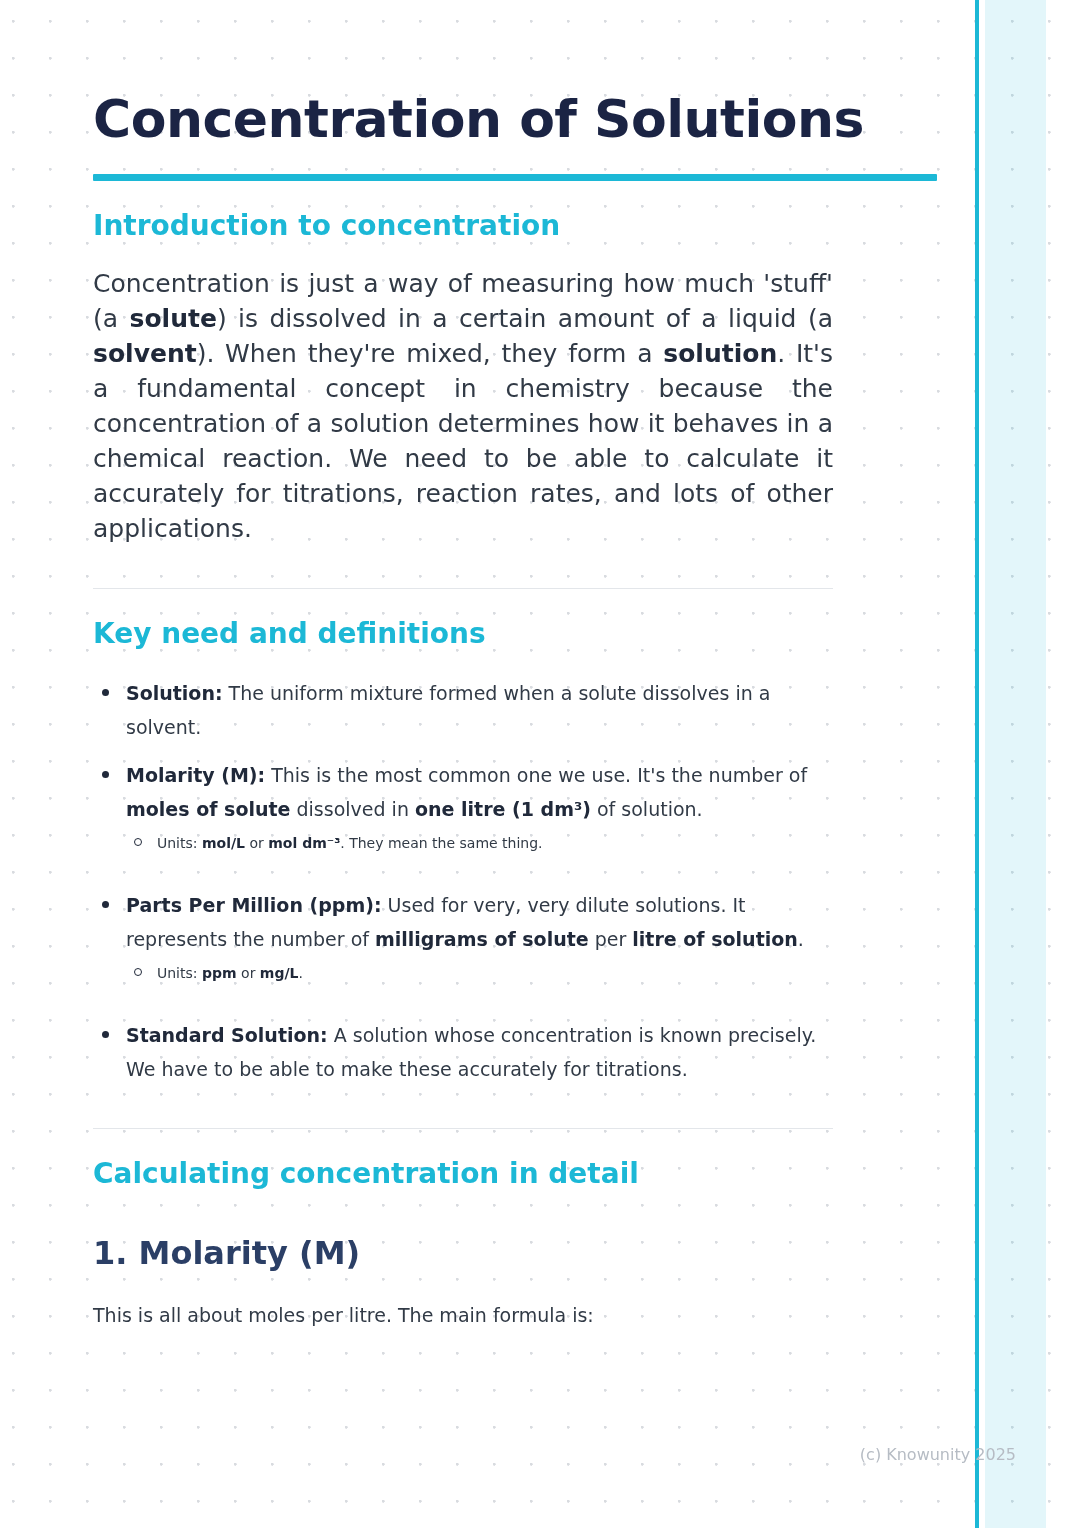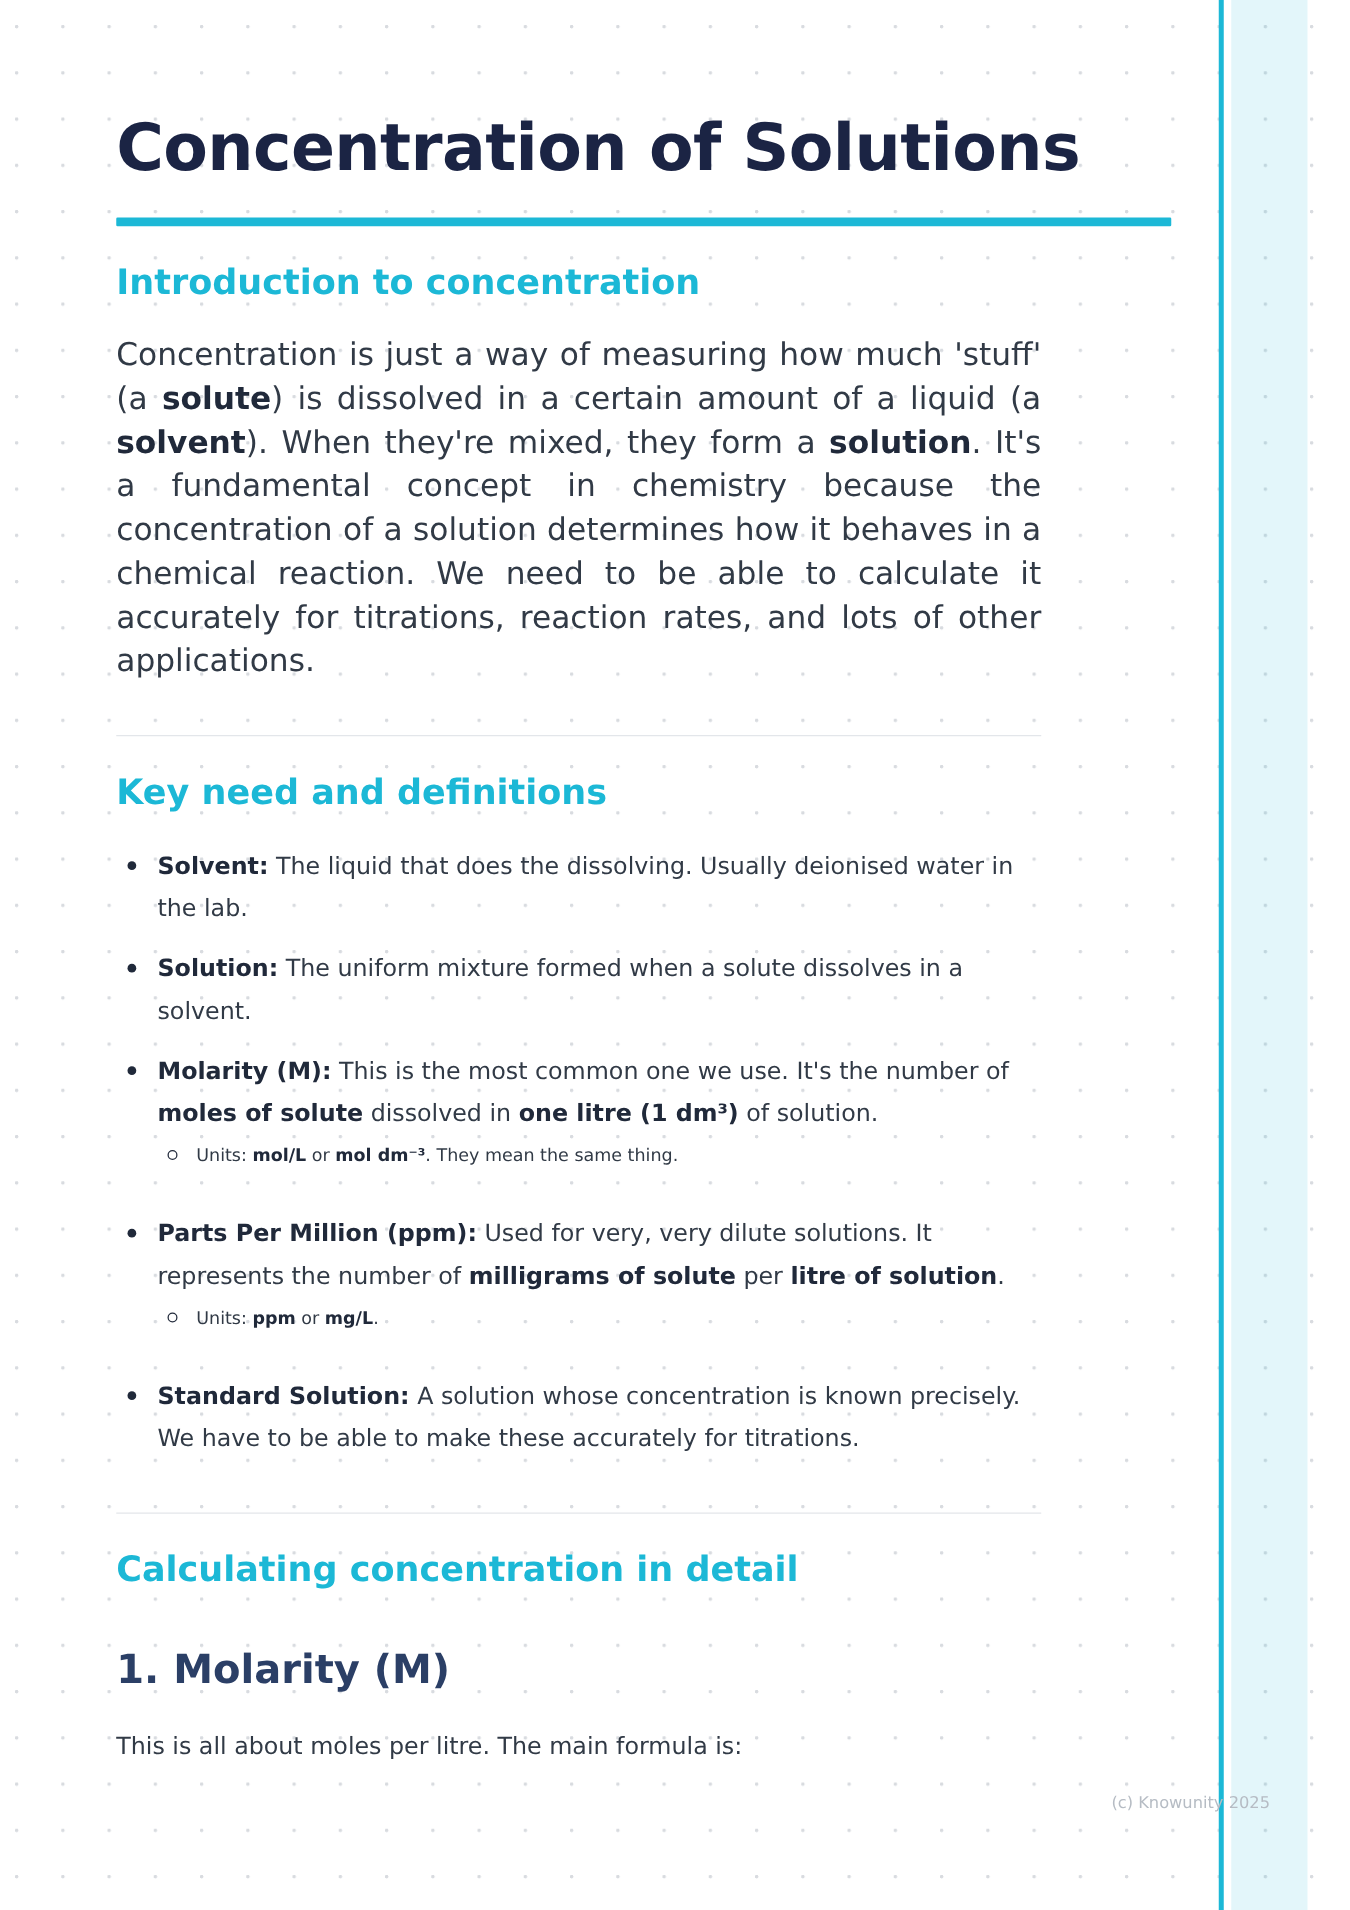--- a/index.html
+++ b/index.html
@@ -70,43 +70,42 @@
   ul.sub-list > li {
     position:relative; padding-left:31px;
     font-size:14px; line-height:34px;
   }
   ul.sub-list > li::before {
     content:""; position:absolute; left:8px; top:12px;
     width:6px; height:6px; border-radius:50%;
     border:1.6px solid #20293a; background:transparent;
   }
   .footer {
-    position:absolute; right:64px; bottom:78px;
-    font-size:13px; color:#b6bcc4;
+    position:absolute; right:64px; bottom:64px;
+    font-size:16px; color:#b6bcc4;
   }
 </style>
 </head>
 <body>
 
 <div class="page">
   <div class="side-band"></div>
   <div class="side-line"></div>
 
   <div class="content">
     <h1>Concentration of Solutions</h1>
     <div class="rule"></div>
 
     <h2>Introduction to concentration</h2>
     <p class="intro"><span>Concentration is just a way of measuring how much 'stuff' (a </span><span class="b">solute</span><span>) is dissolved in a certain amount of a liquid (a </span><span class="b">solvent</span><span>). When they're mixed, they form a </span><span class="b">solution</span><span>. It's a fundamental concept in chemistry because the concentration of a solution determines how it behaves in a chemical reaction. We need to be able to calculate it accurately for titrations, reaction rates, and lots of other applications.</span></p>
 
     <hr>
 
     <h2>Key need and definitions</h2>
     <ul class="main-list">
-        <li><span class="b">Solvent:</span><span> The liquid that does the dissolving. Usually deionised water in the lab.</span></li>
         <li><span class="b">Solution:</span><span> The uniform mixture formed when a solute dissolves in a solvent.</span></li>
         <li class="has-sub"><span class="b">Molarity (M):</span><span> This is the most common one we use. It's the number of </span><span class="b">moles of solute</span><span> dissolved in </span><span class="b">one litre (1 dm³)</span><span> of solution.</span><ul class="sub-list">
             <li><span>Units: </span><span class="b">mol/L</span><span> or </span><span class="b">mol dm⁻³</span><span>. They mean the same thing.</span></li>
           </ul></li>
         <li class="has-sub"><span class="b">Parts Per Million (ppm):</span><span> Used for very, very dilute solutions. It represents the number of </span><span class="b">milligrams of solute</span><span> per </span><span class="b">litre of solution</span><span>.</span><ul class="sub-list">
             <li><span>Units: </span><span class="b">ppm</span><span> or </span><span class="b">mg/L</span><span>.</span></li>
           </ul></li>
         <li><span class="b">Standard Solution:</span><span> A solution whose concentration is known precisely. We have to be able to make these accurately for titrations.</span></li>
       </ul>
 

